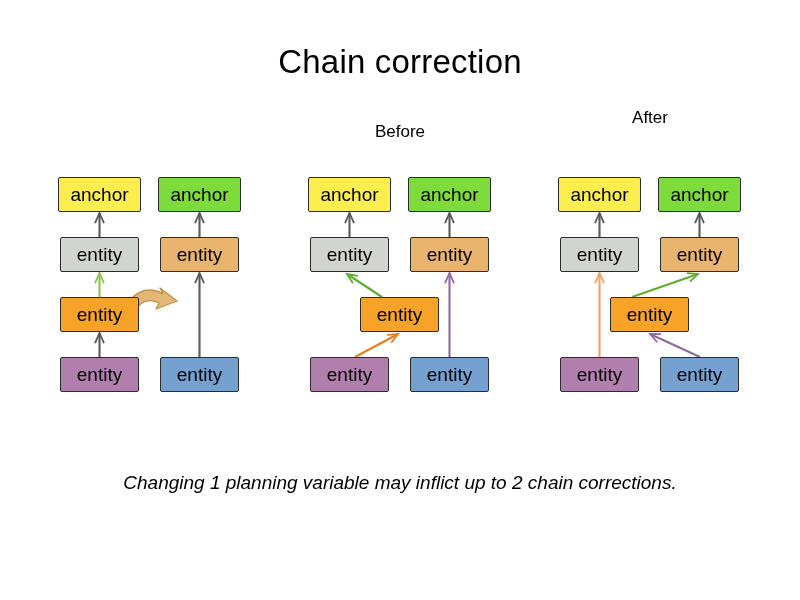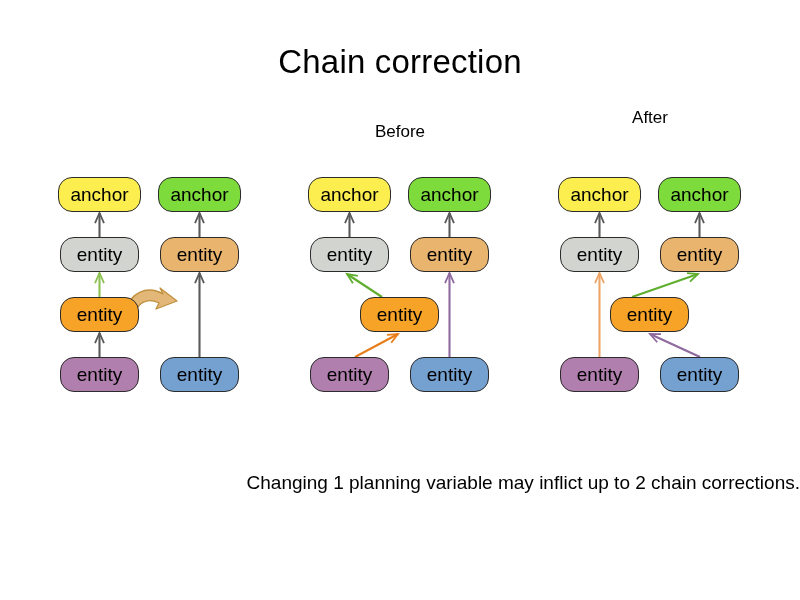--- a/index.html
+++ b/index.html
@@ -33,36 +33,37 @@
     line-height: 22px;
   }
   #label-before { left: 300px; top: 121px; width: 200px; }
   #label-after  { left: 550px; top: 107px; width: 200px; }
 
   #caption {
     position: absolute;
     left: 0;
     top: 470px;
     width: 800px;
-    text-align: right;
+    text-align: center;
     font-size: 19px;
     line-height: 26px;
+    font-style: italic;
   }
 
   .diagram-svg {
     position: absolute;
     left: 0;
     top: 0;
   }
 
   .node-box {
     position: absolute;
     box-sizing: border-box;
     border: 1.4px solid #2b2b2b;
-    border-radius: 14px;
+    border-radius: 2px;
     display: flex;
     align-items: center;
     justify-content: center;
     font-size: 19px;
     line-height: 19px;
     color: #000;
     z-index: 3;
   }
   .node-box .node-label { pointer-events: none; }
 </style>

